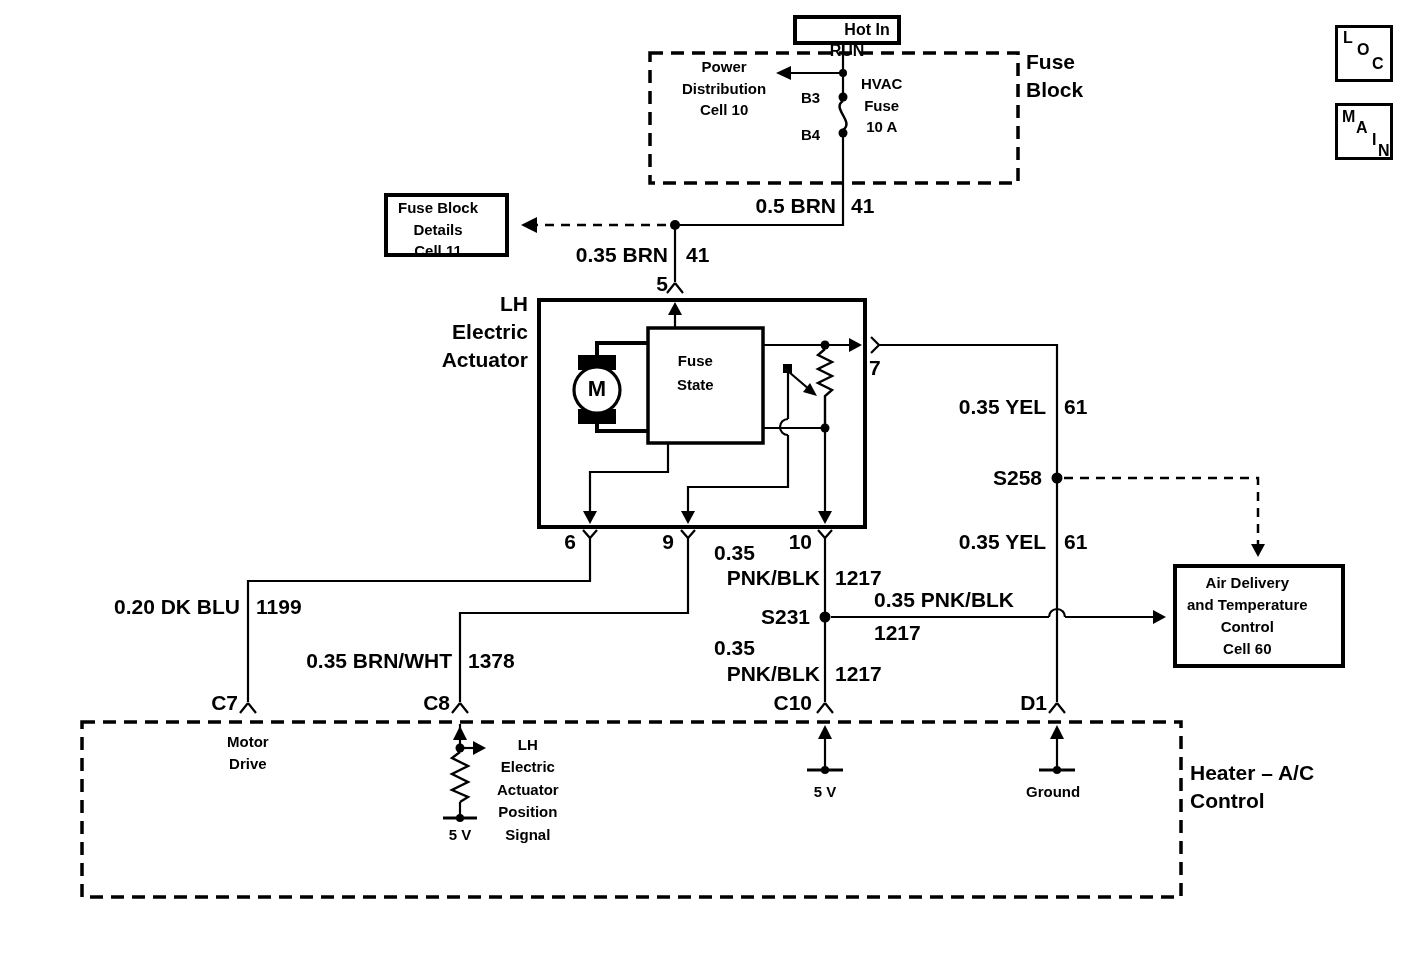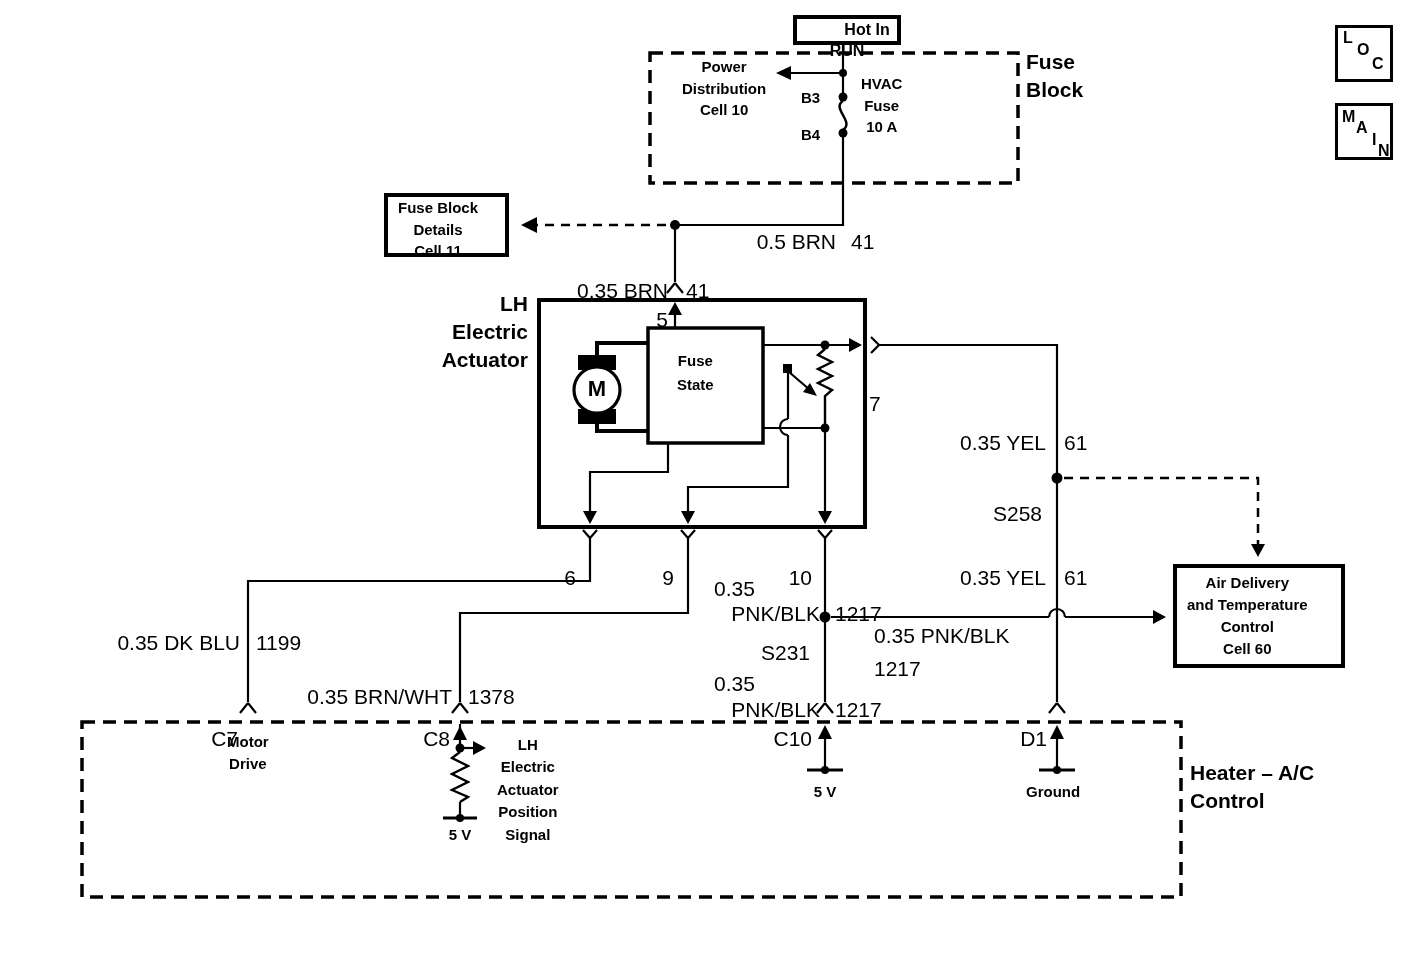--- a/index.html
+++ b/index.html
@@ -1,20 +1,20 @@
 <!DOCTYPE html>
 <html><head>
 <meta charset="utf-8">
 <style>
   html,body{margin:0;padding:0;background:#fff;}
   .canvas{position:relative;width:1427px;height:960px;background:#fff;overflow:hidden;
           font-family:"Liberation Sans",sans-serif;color:#000;}
   svg{position:absolute;left:0;top:0;}
   .abs{position:absolute;}
-  .lbl{position:absolute;font-weight:normal;font-size:21px;line-height:24px;white-space:nowrap;margin-top:36px;}
+  .lbl{position:absolute;font-weight:bold;font-size:21px;line-height:24px;white-space:nowrap;}
   .lbl21{position:absolute;font-weight:bold;font-size:21px;line-height:28px;}
   .sm{position:absolute;font-weight:bold;font-size:15px;line-height:21.5px;white-space:nowrap;text-align:center;}
   .ml{white-space:pre-line;}
   .ra{text-align:right;}
   .boxed{position:absolute;border:4px solid #000;box-sizing:border-box;}
   .navbox{position:absolute;width:58px;height:57px;border:3px solid #000;box-sizing:border-box;background:#fff;}
   .navbox span{position:absolute;font-weight:bold;font-size:16px;}
 </style>
 </head>
 <body>
@@ -206,21 +206,21 @@
   <div class="lbl ra" style="left:710px;top:566px;width:110px;">PNK/BLK</div>
   <div class="lbl" style="left:835px;top:566px;">1217</div>
 
   <div class="lbl" style="left:874px;top:588px;">0.35 PNK/BLK</div>
   <div class="lbl" style="left:874px;top:621px;">1217</div>
 
   <div class="lbl" style="left:714px;top:636px;">0.35</div>
   <div class="lbl ra" style="left:710px;top:662px;width:110px;">PNK/BLK</div>
   <div class="lbl" style="left:835px;top:662px;">1217</div>
 
-  <div class="lbl ra" style="left:88px;top:595px;width:152px;">0.35 DK BLU</div>
+  <div class="lbl ra" style="left:88px;top:595px;width:152px;">0.20 DK BLU</div>
   <div class="lbl" style="left:256px;top:595px;">1199</div>
 
   <div class="lbl ra" style="left:278px;top:649px;width:174px;">0.35 BRN/WHT</div>
   <div class="lbl" style="left:468px;top:649px;">1378</div>
 
   <div class="lbl21 ml ra" style="left:398px;top:290px;width:130px;">LH
 Electric
 Actuator</div>
   <div class="sm ml" style="left:677px;top:349px;line-height:23.5px;">Fuse
 State</div>

